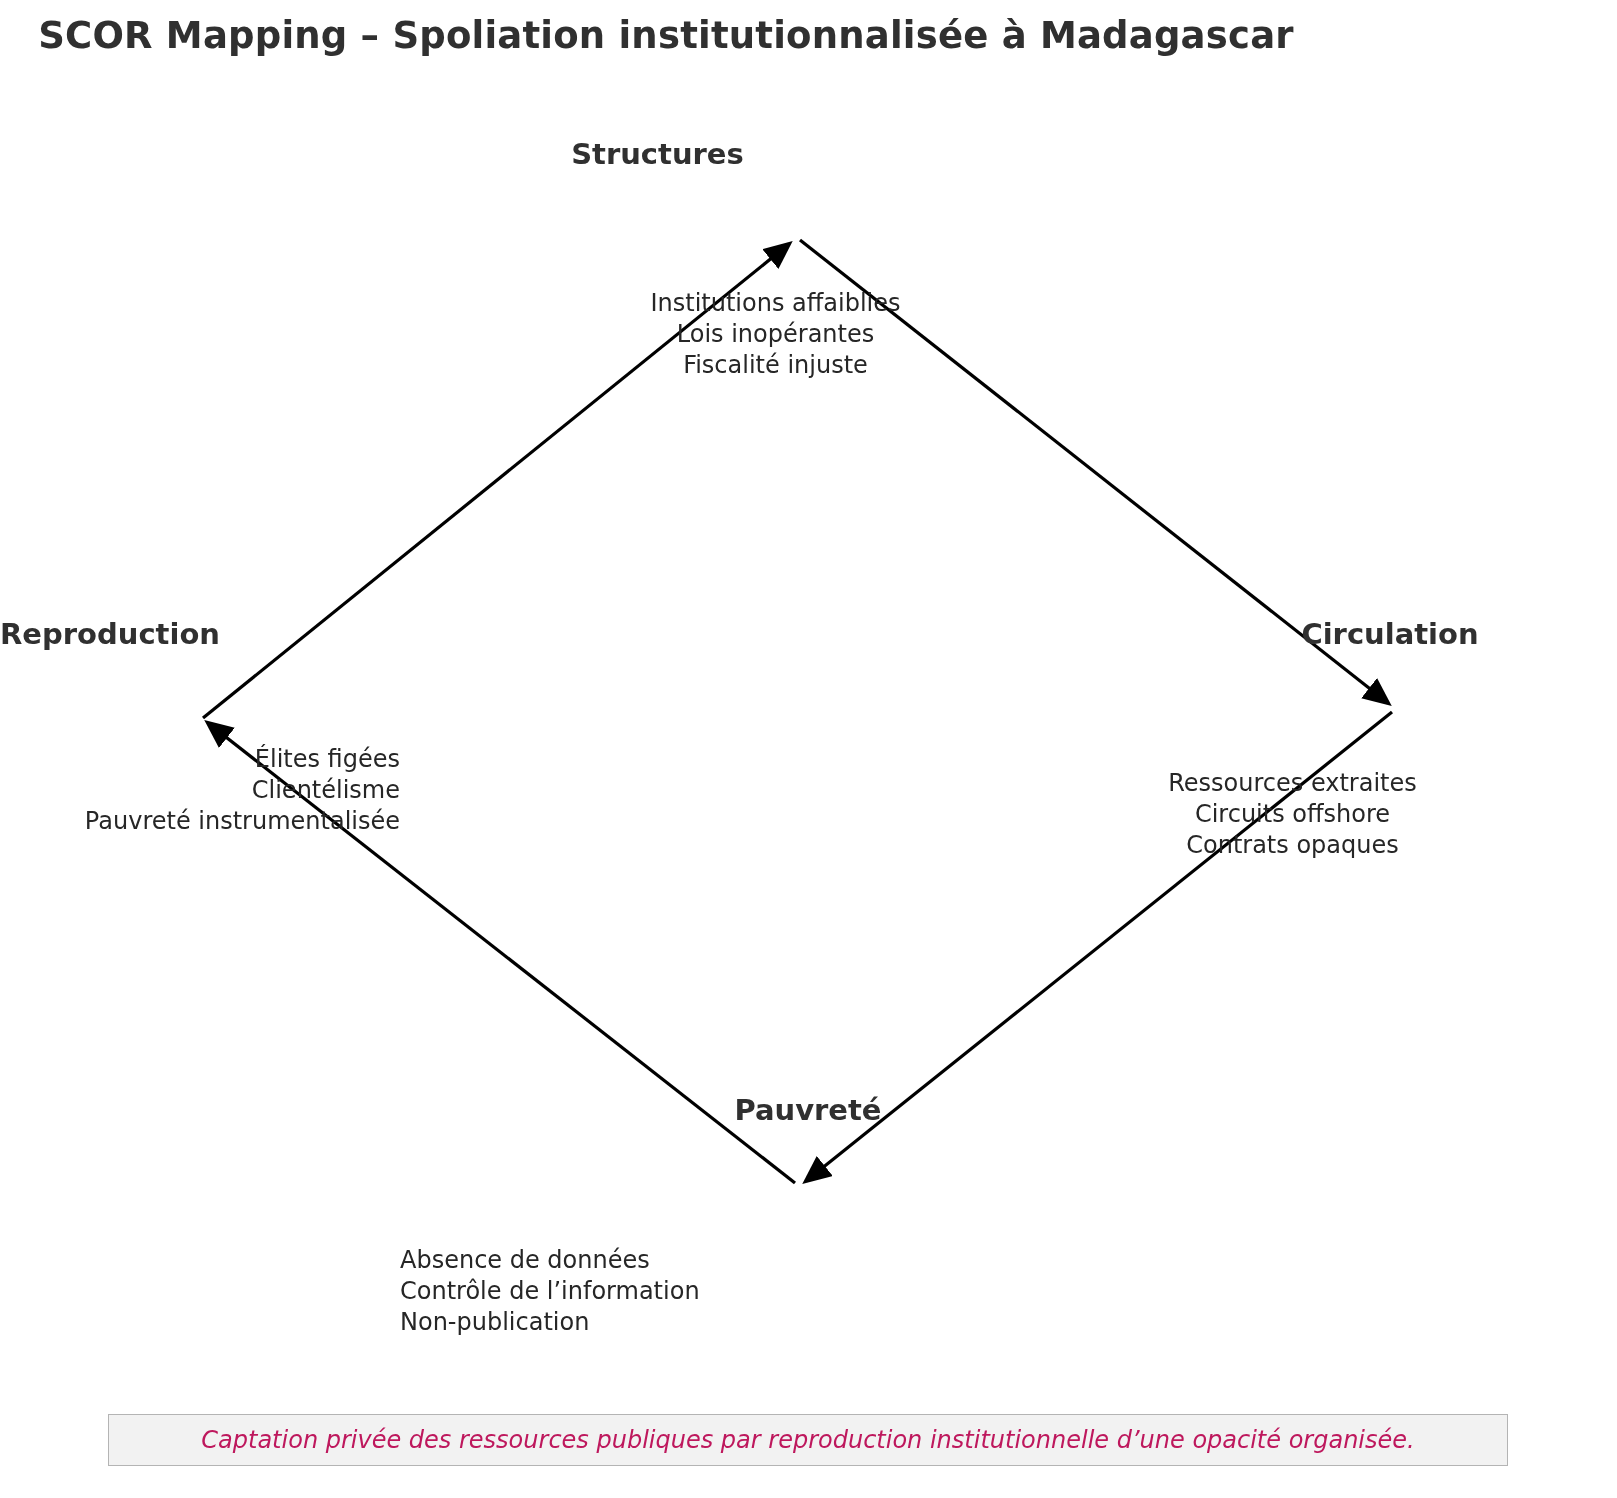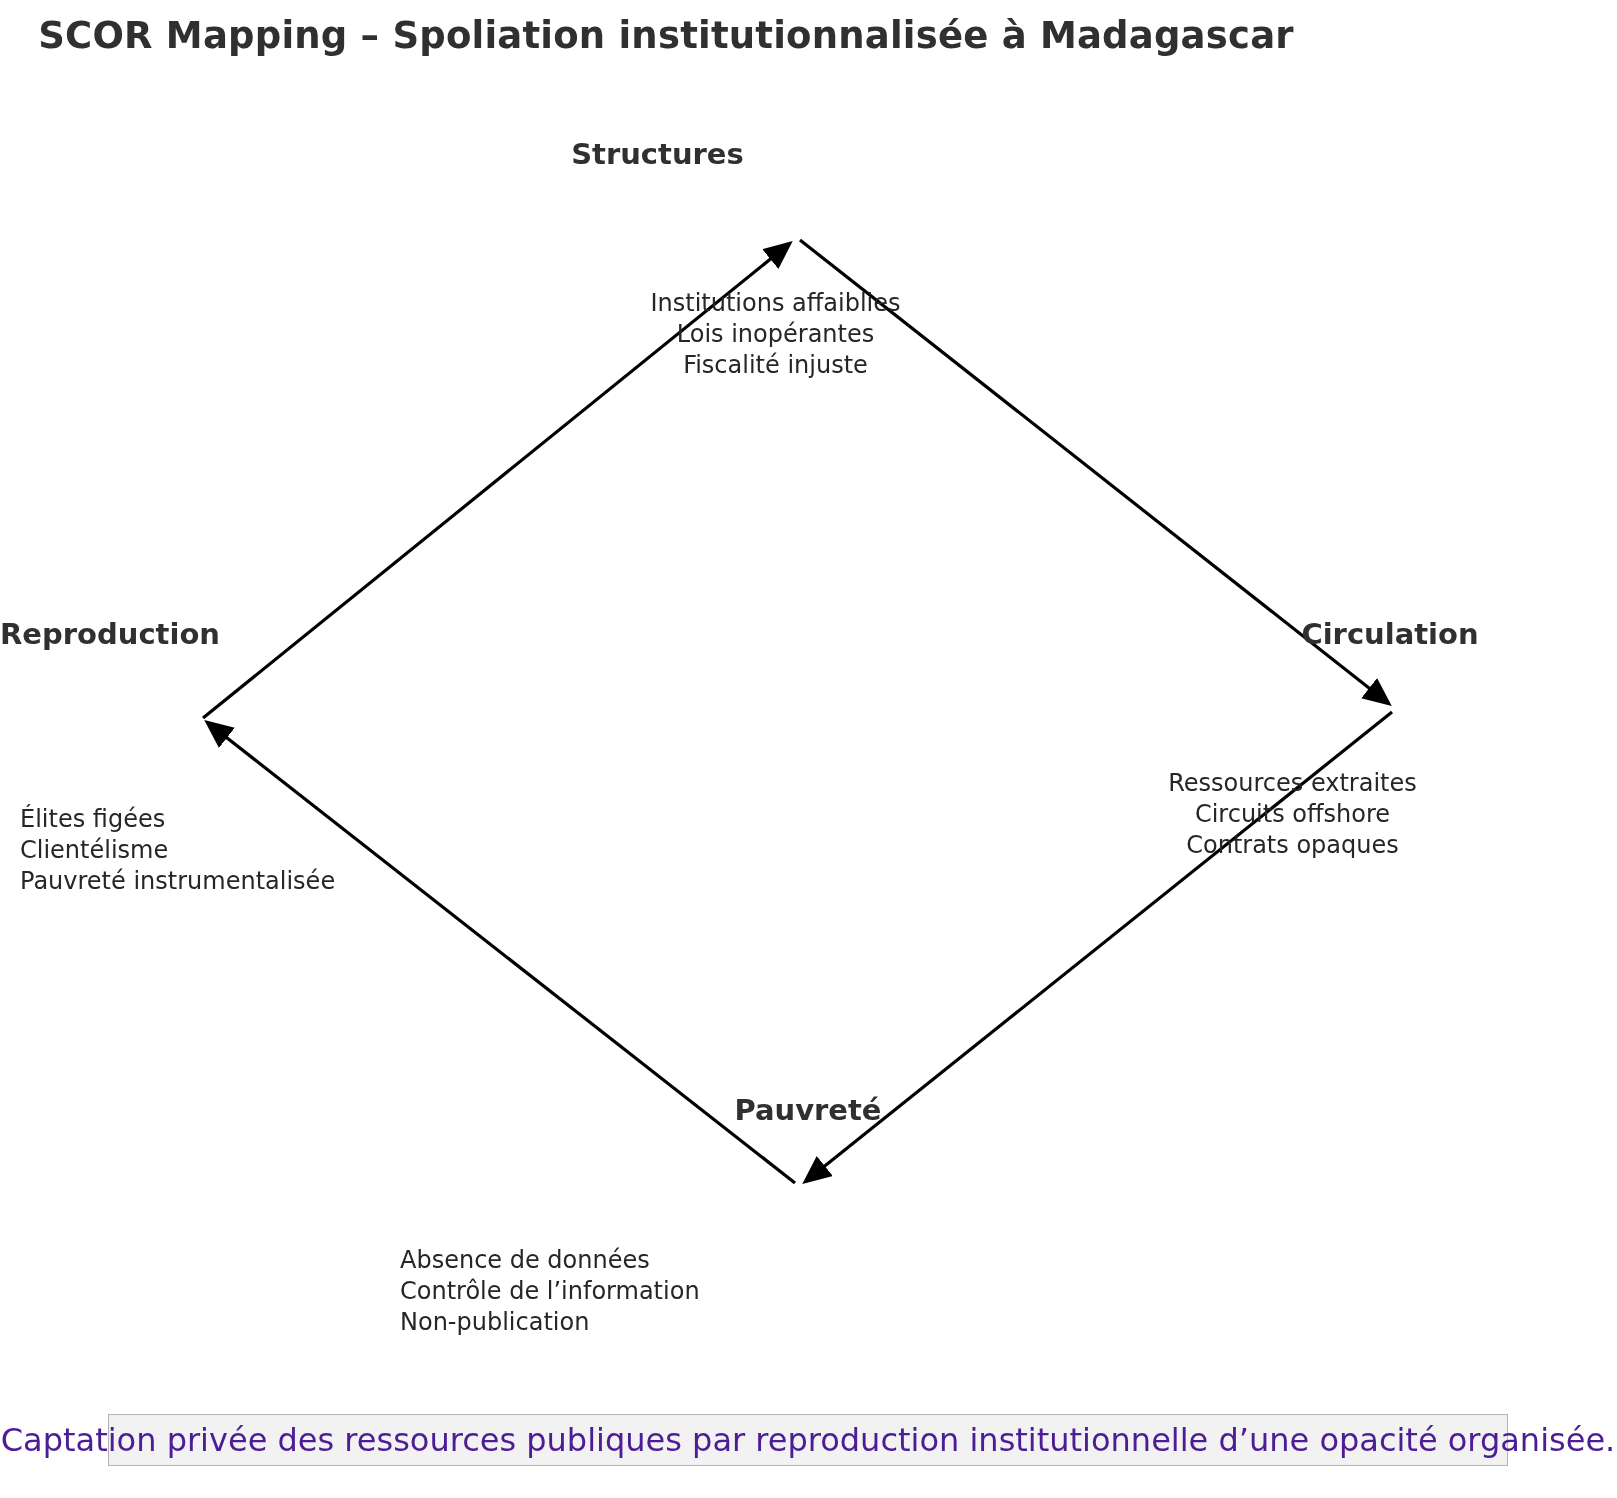--- a/index.html
+++ b/index.html
@@ -77,23 +77,23 @@
     text-align: center;
   }
   .edge-circulation {
     left: 1000px;
     top: 768px;
     width: 585px;
     text-align: center;
   }
   .edge-reproduction {
     left: 20px;
-    top: 804px;
+    top: 744px;
     width: 380px;
-    text-align: left;
+    text-align: right;
   }
   .edge-opacite {
     left: 400px;
     top: 1245px;
     width: 800px;
     text-align: left;
   }
   .caption-box {
     position: absolute;
     left: 108px;
@@ -101,22 +101,23 @@
     width: 1400px;
     height: 52px;
     box-sizing: border-box;
     border: 1px solid #b4b4b4;
     background: #f2f2f2;
     display: flex;
     align-items: center;
     justify-content: center;
   }
   .caption-text {
-    font-size: 32px;
-    color: #4c1d95;
+    font-size: 24px;
+    font-style: italic;
+    color: #be185d;
     white-space: nowrap;
   }
 </style>
 </head>
 <body>
 
 <svg id="canvas" viewBox="0 0 1617 1498">
   <defs>
     <marker id="arrow" markerWidth="10" markerHeight="10" refX="7.5" refY="4" orient="auto" markerUnits="strokeWidth">
       <path d="M0,0 L9,4 L0,8 z" fill="#000000"></path>

